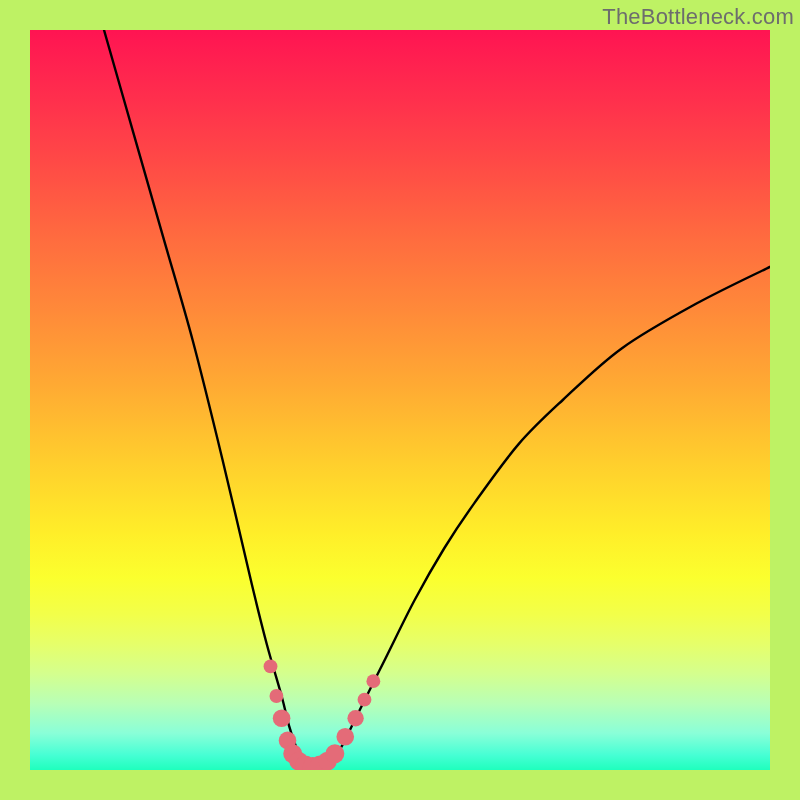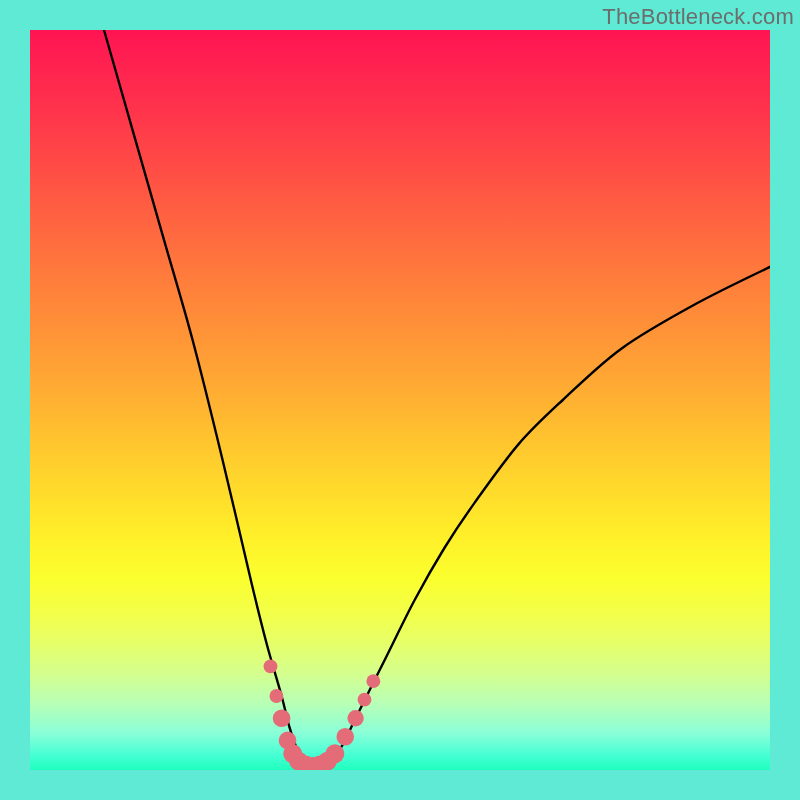--- a/index.html
+++ b/index.html
@@ -10,21 +10,21 @@
     overflow: hidden;
     background: #000;
     font-family: Arial, Helvetica, sans-serif;
   }
   .frame {
     position: absolute;
     left: 0;
     top: 0;
     width: 800px;
     height: 800px;
-    background: #5eead4;
+    background: #bef264;
   }
   .plot-area {
     position: absolute;
     left: 30px;
     top: 30px;
     width: 740px;
     height: 740px;
     overflow: hidden;
   }
   .gradient {

